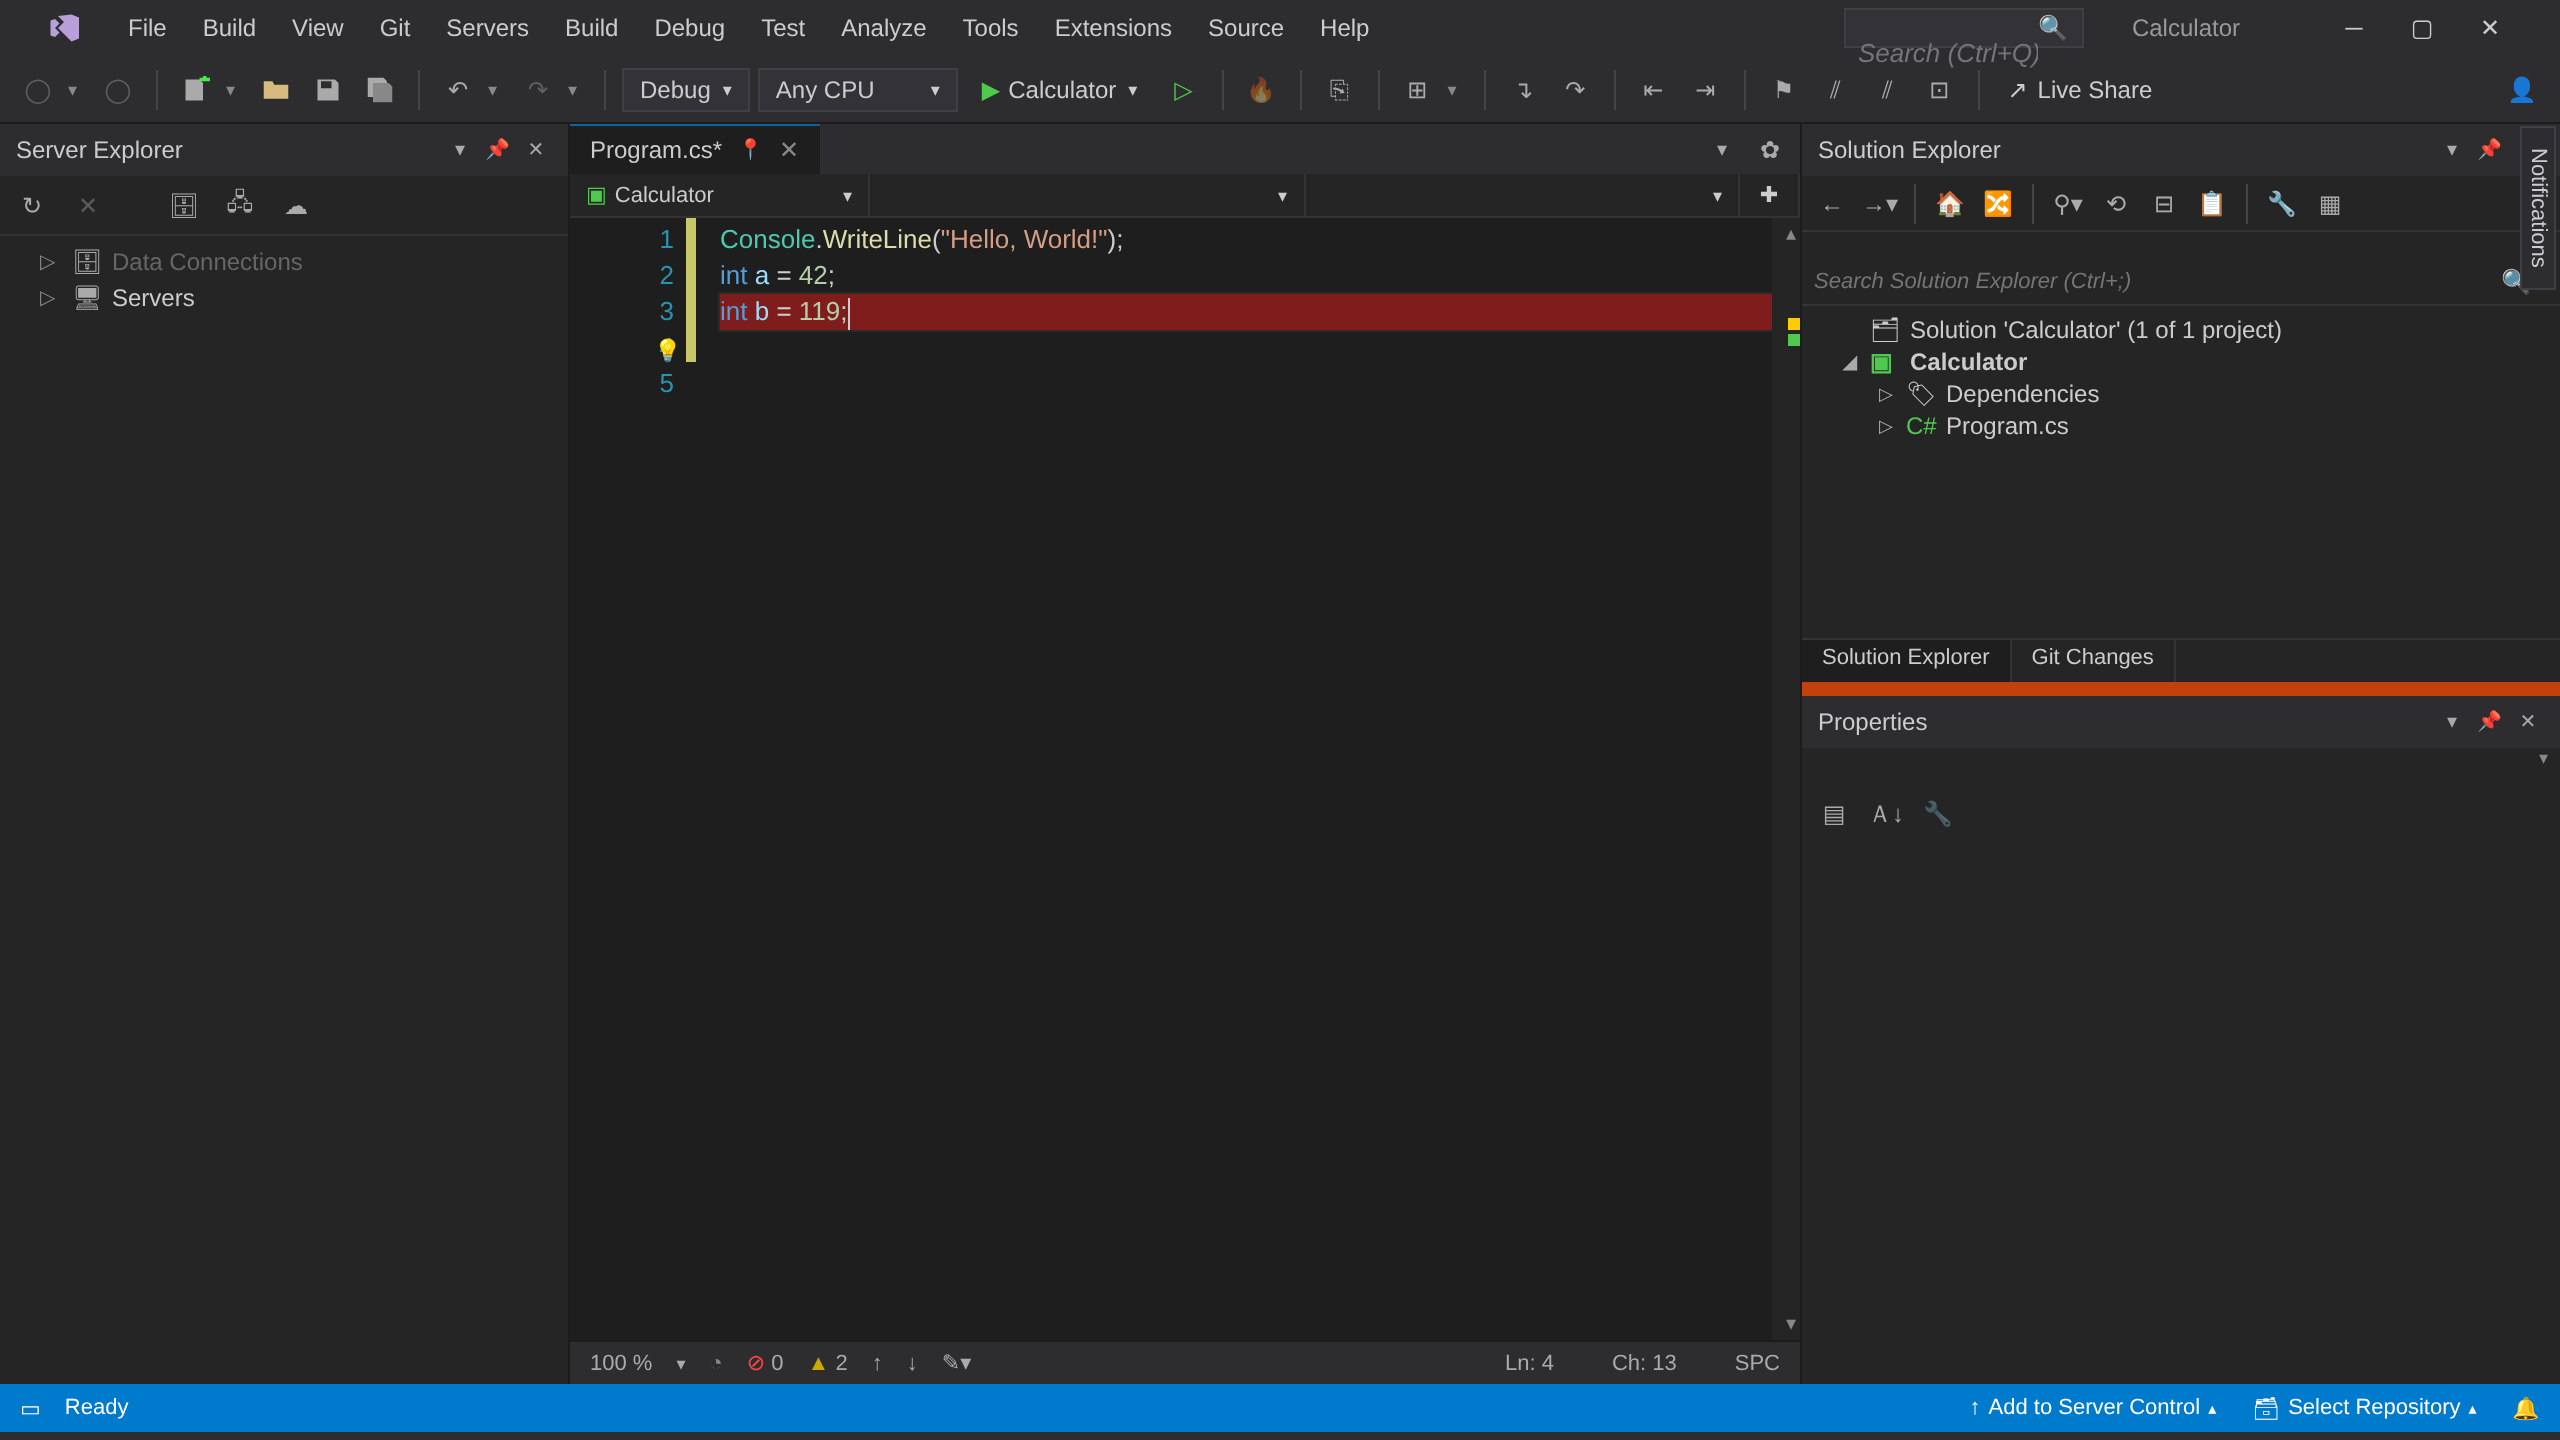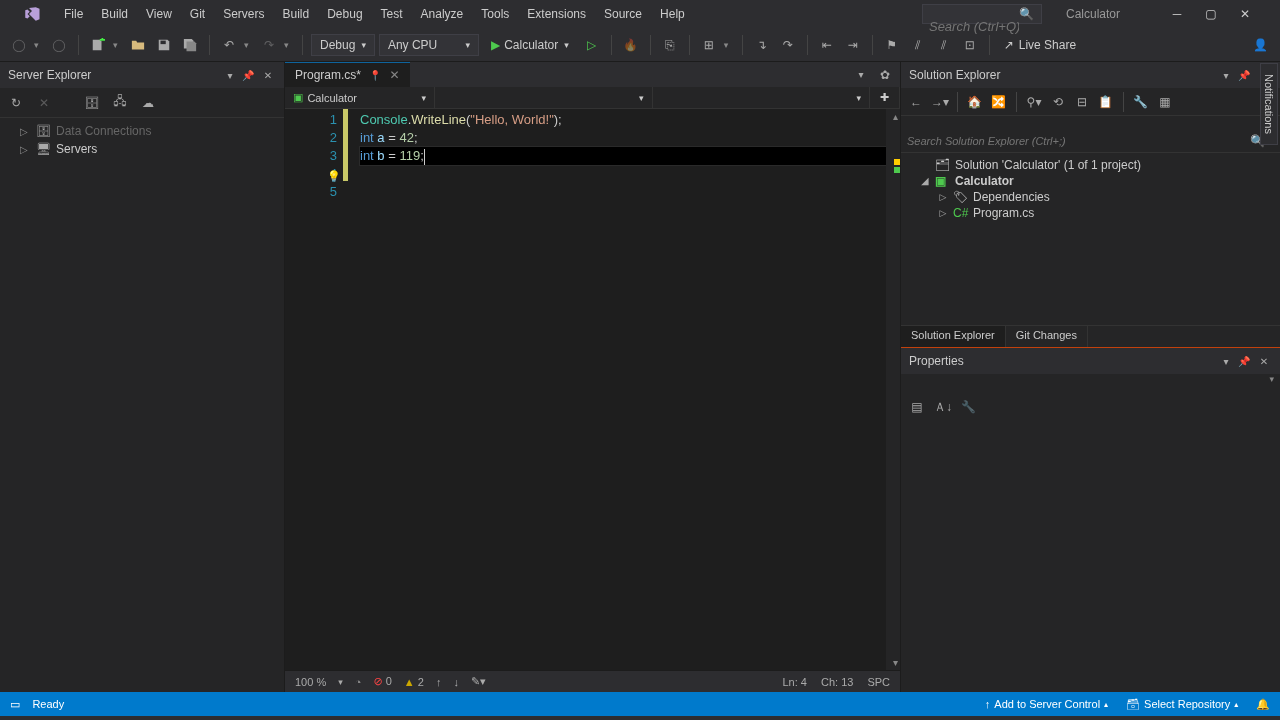--- a/index.html
+++ b/index.html
@@ -52,55 +52,55 @@
 .nav-dd:last-child { flex: 0 0 30px; justify-content: center; }
 
 .editor { flex: 1; display: flex; position: relative; background: #1e1e1e; font-family: Consolas, monospace; font-size: 13px; }
 .gutter { width: 58px; background: #1e1e1e; text-align: right; padding: 2px 0; }
 .gutter .ln { height: 18px; line-height: 18px; color: #2b91af; padding-right: 6px; position: relative; }
 .gutter .ln .bulb { position: absolute; left: 42px; top: 2px; color: #aaa; font-size: 11px; }
 .change-bar { width: 5px; background: #1e1e1e; }
 .change-mark { width: 5px; height: 18px; background: #c8c868; }
 .code { flex: 1; padding: 2px 0 2px 12px; position: relative; }
 .code-line { height: 18px; line-height: 18px; white-space: pre; }
-.code-line.current { background: #000000; outline: 1px solid #2a2a2a; }
+.code-line.current { background: #7f1d1d; outline: 1px solid #2a2a2a; }
 .c-comment { color: #57a64a; }
 .c-url { color: #569cd6; text-decoration: underline; }
 .c-type { color: #569cd6; }
 .c-method { color: #dcdcaa; }
 .c-string { color: #d69d85; }
 .c-var { color: #9cdcfe; }
 .c-num { color: #b5cea8; }
 .c-class { color: #4ec9b0; }
 .cursor { display: inline-block; width: 1px; height: 16px; background: #ccc; vertical-align: middle; }
 .editor-right-track { width: 14px; background: #252526; position: relative; }
 .overview-mark { position: absolute; right: 0; width: 6px; height: 6px; }
 .scroll-arrow { position: absolute; right: 2px; color: #888; font-size: 10px; }
 
 .editor-status { height: 22px; background: #2d2d30; border-top: 1px solid #1c1c1c; display: flex; align-items: center; padding: 0 10px; gap: 12px; color: #aaa; font-size: 11px; }
-.editor-status .right { margin-left: auto; display: flex; gap: 14px; }
+.editor-status .right { margin-left: auto; display: flex; gap: 29px; }
 .err-icon { color: #f44; }
 .warn-icon { color: #cca700; }
 
 .right-panel { width: 380px; background: #252526; border-left: 1px solid #1c1c1c; display: flex; flex-direction: column; }
 .sol-toolbar { height: 28px; display: flex; align-items: center; padding: 0 4px; gap: 2px; border-bottom: 1px solid #333; }
 .sol-tb-btn { width: 22px; height: 20px; display: flex; align-items: center; justify-content: center; color: #aaa; cursor: pointer; font-size: 12px; }
 .sol-search { height: 24px; display: flex; align-items: center; padding: 0 6px; border-bottom: 1px solid #333; margin-top: 13px; }
 .sol-search input { flex: 1; background: transparent; border: none; color: #888; font-size: 11px; outline: none; font-style: italic; }
 .sol-tree { flex: 1; padding: 4px 0; }
 .sol-item { display: flex; align-items: center; padding: 1px 4px; gap: 4px; color: #ccc; font-size: 12px; cursor: pointer; }
 .sol-item .exp { width: 12px; font-size: 9px; color: #aaa; text-align: center; }
 .sol-item.ind1 { padding-left: 18px; } .sol-item.ind2 { padding-left: 36px; }
 .sol-item.bold { font-weight: bold; }
 .sol-item .sicon { width: 16px; font-size: 12px; }
 .sol-tabs { height: 22px; display: flex; border-top: 1px solid #333; }
 .sol-tab { padding: 3px 10px; font-size: 11px; color: #ccc; cursor: pointer; border-right: 1px solid #333; }
 .sol-tab.active { background: #1e1e1e; }
 
-.props-panel { border-top: 1px solid #c2410c; }
+.props-panel { border-top: 7px solid #c2410c; }
 .props-toolbar { height: 30px; display: flex; align-items: center; padding: 0 6px; gap: 6px; }
 .props-body { height: 270px; background: #252526; }
 
 .right-side-tabs { position: absolute; right: 0; top: 63px; width: 20px; }
 .side-tab { writing-mode: vertical-rl; padding: 10px 2px; background: #2d2d30; color: #ccc; font-size: 11px; border: 1px solid #3f3f46; cursor: pointer; }
 
 .statusbar { height: 24px; background: #007acc; display: flex; align-items: center; padding: 0 10px; color: #fff; font-size: 11px; gap: 12px; }
 .statusbar .sb-right { margin-left: auto; display: flex; gap: 18px; align-items: center; }
 .sb-item { display: flex; align-items: center; gap: 4px; cursor: pointer; }
 

